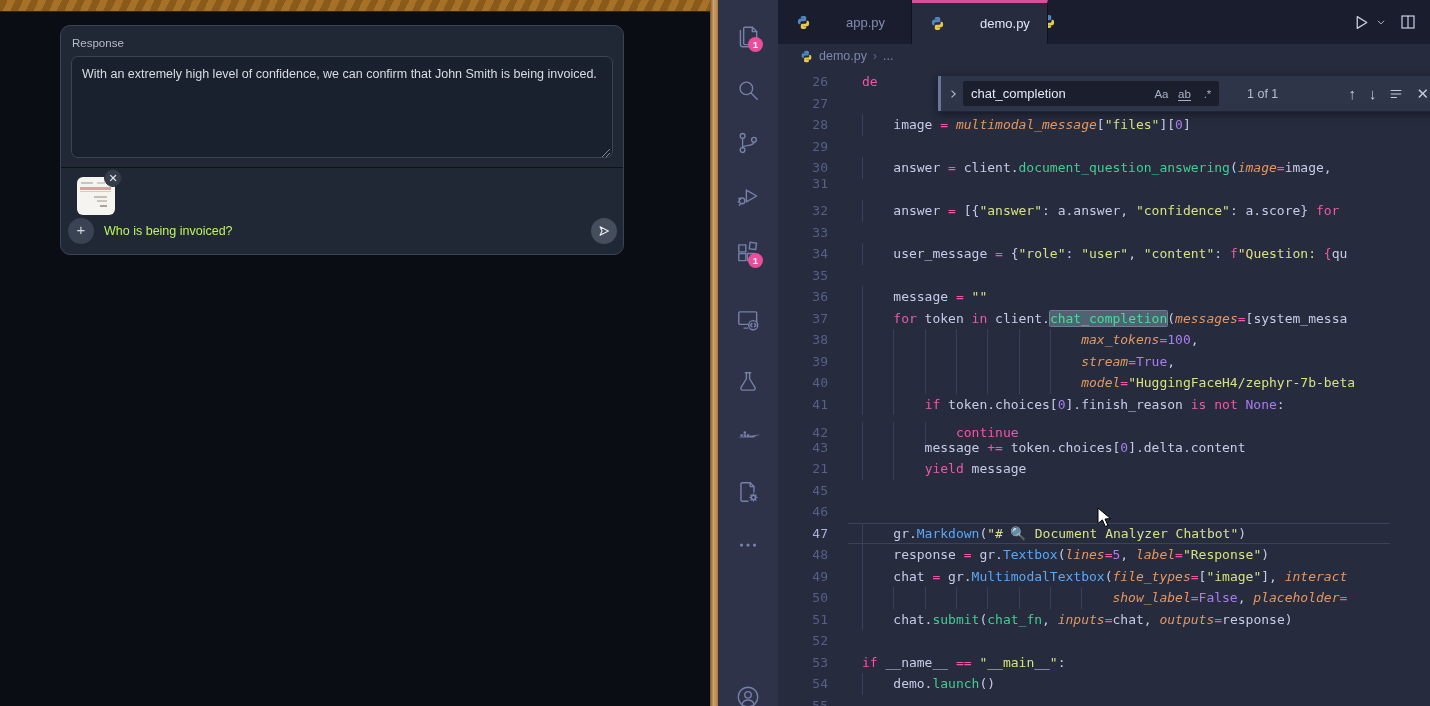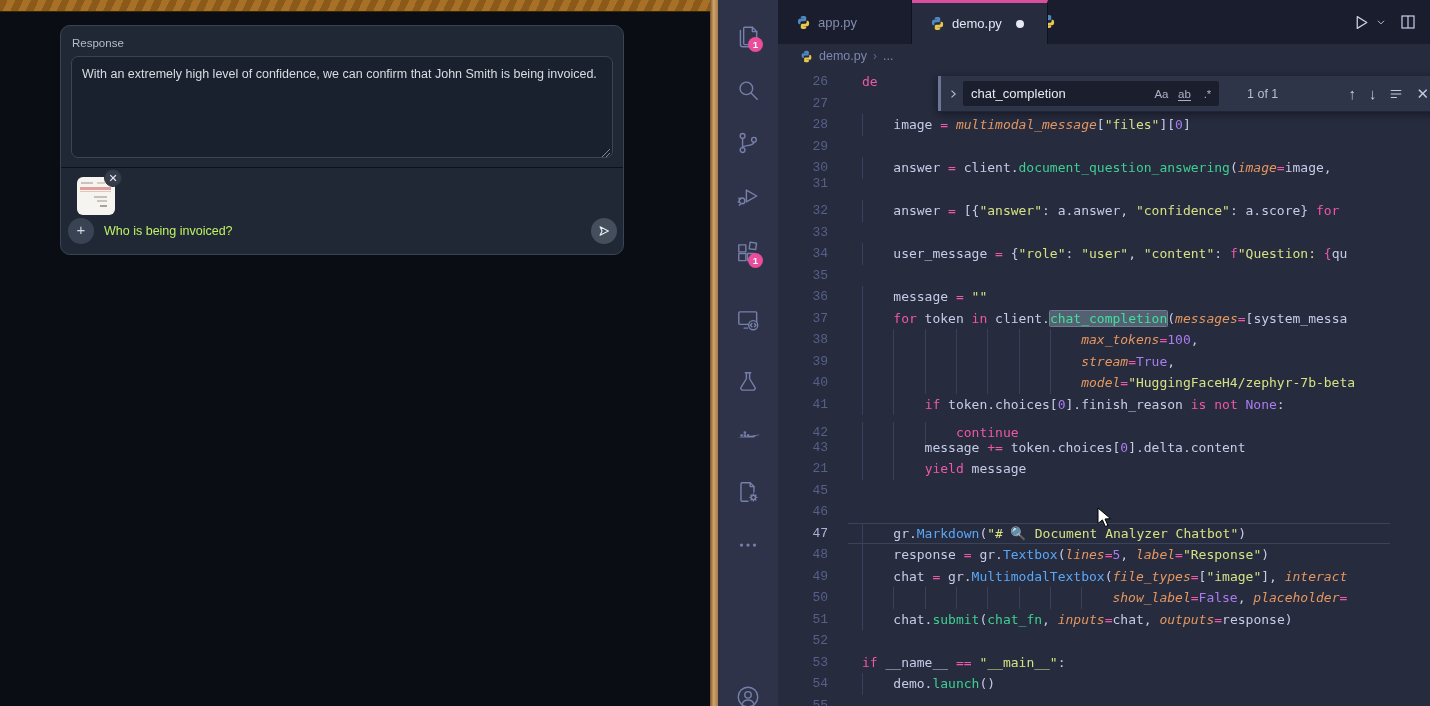--- a/index.html
+++ b/index.html
@@ -45,42 +45,42 @@
   #activity-bar { position:absolute; left:0; top:0; width:60px; height:706px; background:#2e3349; }
   .ab-item { position:absolute; left:17px; width:26px; height:26px; color:#7680a8; cursor:pointer; }
   .ab-item svg { width:26px; height:26px; }
   .ab-badge { position:absolute; left:13px; top:13px; width:15px; height:15px; border-radius:50%;
     background:#ea4d9b; color:#fff; font-size:9.5px; line-height:15px; text-align:center; font-weight:bold; }
 
   
   #tab-bar { position:absolute; left:60px; top:0; width:652px; height:44px; background:#191d2d;
     display:flex; align-items:stretch; }
   .tab { display:flex; align-items:center; padding:0 14px 0 18px; border-right:1px solid #10131f;
-    cursor:pointer; position:relative; color:#838cae; font-size:13px; white-space:nowrap; }
+    cursor:pointer; position:relative; color:#838cae; font-size:13px; white-space:nowrap;gap:28px; }
   .tab.active { background:#262b3e; color:#e2e6f4; border-top:3px solid #d94f9c; }
   .tab .pyicon { width:15px; height:15px; margin-right:7px; flex:none; }
   .tab .tdesc { margin-left:8px; font-size:11.5px; color:#61698c; }
   .tab .dot { width:8px; height:8px; border-radius:50%; background:#e7eaf5; margin-left:14px; }
   .tab-sliver { width:10px; overflow:hidden; position:relative; flex:none; }
   .tab-sliver svg { position:absolute; left:-7px; top:14px; width:15px; height:15px; }
   #editor-actions { margin-left:auto; display:flex; align-items:center; gap:14px; padding:0 14px;
     color:#c8cfe4; }
   #editor-actions svg { display:block; cursor:pointer; }
 
   
   #breadcrumb { position:absolute; left:60px; top:44px; height:24px; display:flex; align-items:center;
     padding-left:22px; color:#7d86ad; font-size:12.5px; gap:6px; }
   #breadcrumb .pyicon { width:13px; height:13px; }
   #breadcrumb .sep { color:#5d6587; font-size:12px; }
 
   
   #editor { position:absolute; left:60px; top:68px; width:652px; height:638px; overflow:hidden;
     font-family:"DejaVu Sans Mono", monospace; font-size:13px; }
   .code-row { position:absolute; left:0; width:652px; height:21.5px; line-height:21.5px; white-space:pre; }
-  .ln { position:absolute; left:0; width:50px; text-align:right; color:#566088;font-family:Liberation Mono, monospace; }
+  .ln { position:absolute; left:0; width:50px; text-align:right; color:#566088; }
   .code-row.cur .ln { color:#aab2d6; }
   .ctext { position:absolute; left:84px; white-space:pre; }
   .guide { position:absolute; top:0; width:1px; height:100%; background:#39405c; }
   .t-fg{color:#c6cbe8} .t-kw{color:#ee58a8} .t-fn{color:#3ecf92} .t-cls{color:#59a7f6}
   .t-par{color:#e5975f;font-style:italic} .t-str{color:#d6e183} .t-num{color:#a97df0}
   .t-match{color:#40e09a;background:#536173;box-shadow:0 0 0 1px #6f7b8e;border-radius:1px}
   #current-line { position:absolute; left:70px; width:542px; height:21.5px;
     border-top:1px solid #3b425c; border-bottom:1px solid #3b425c; }
 
   

